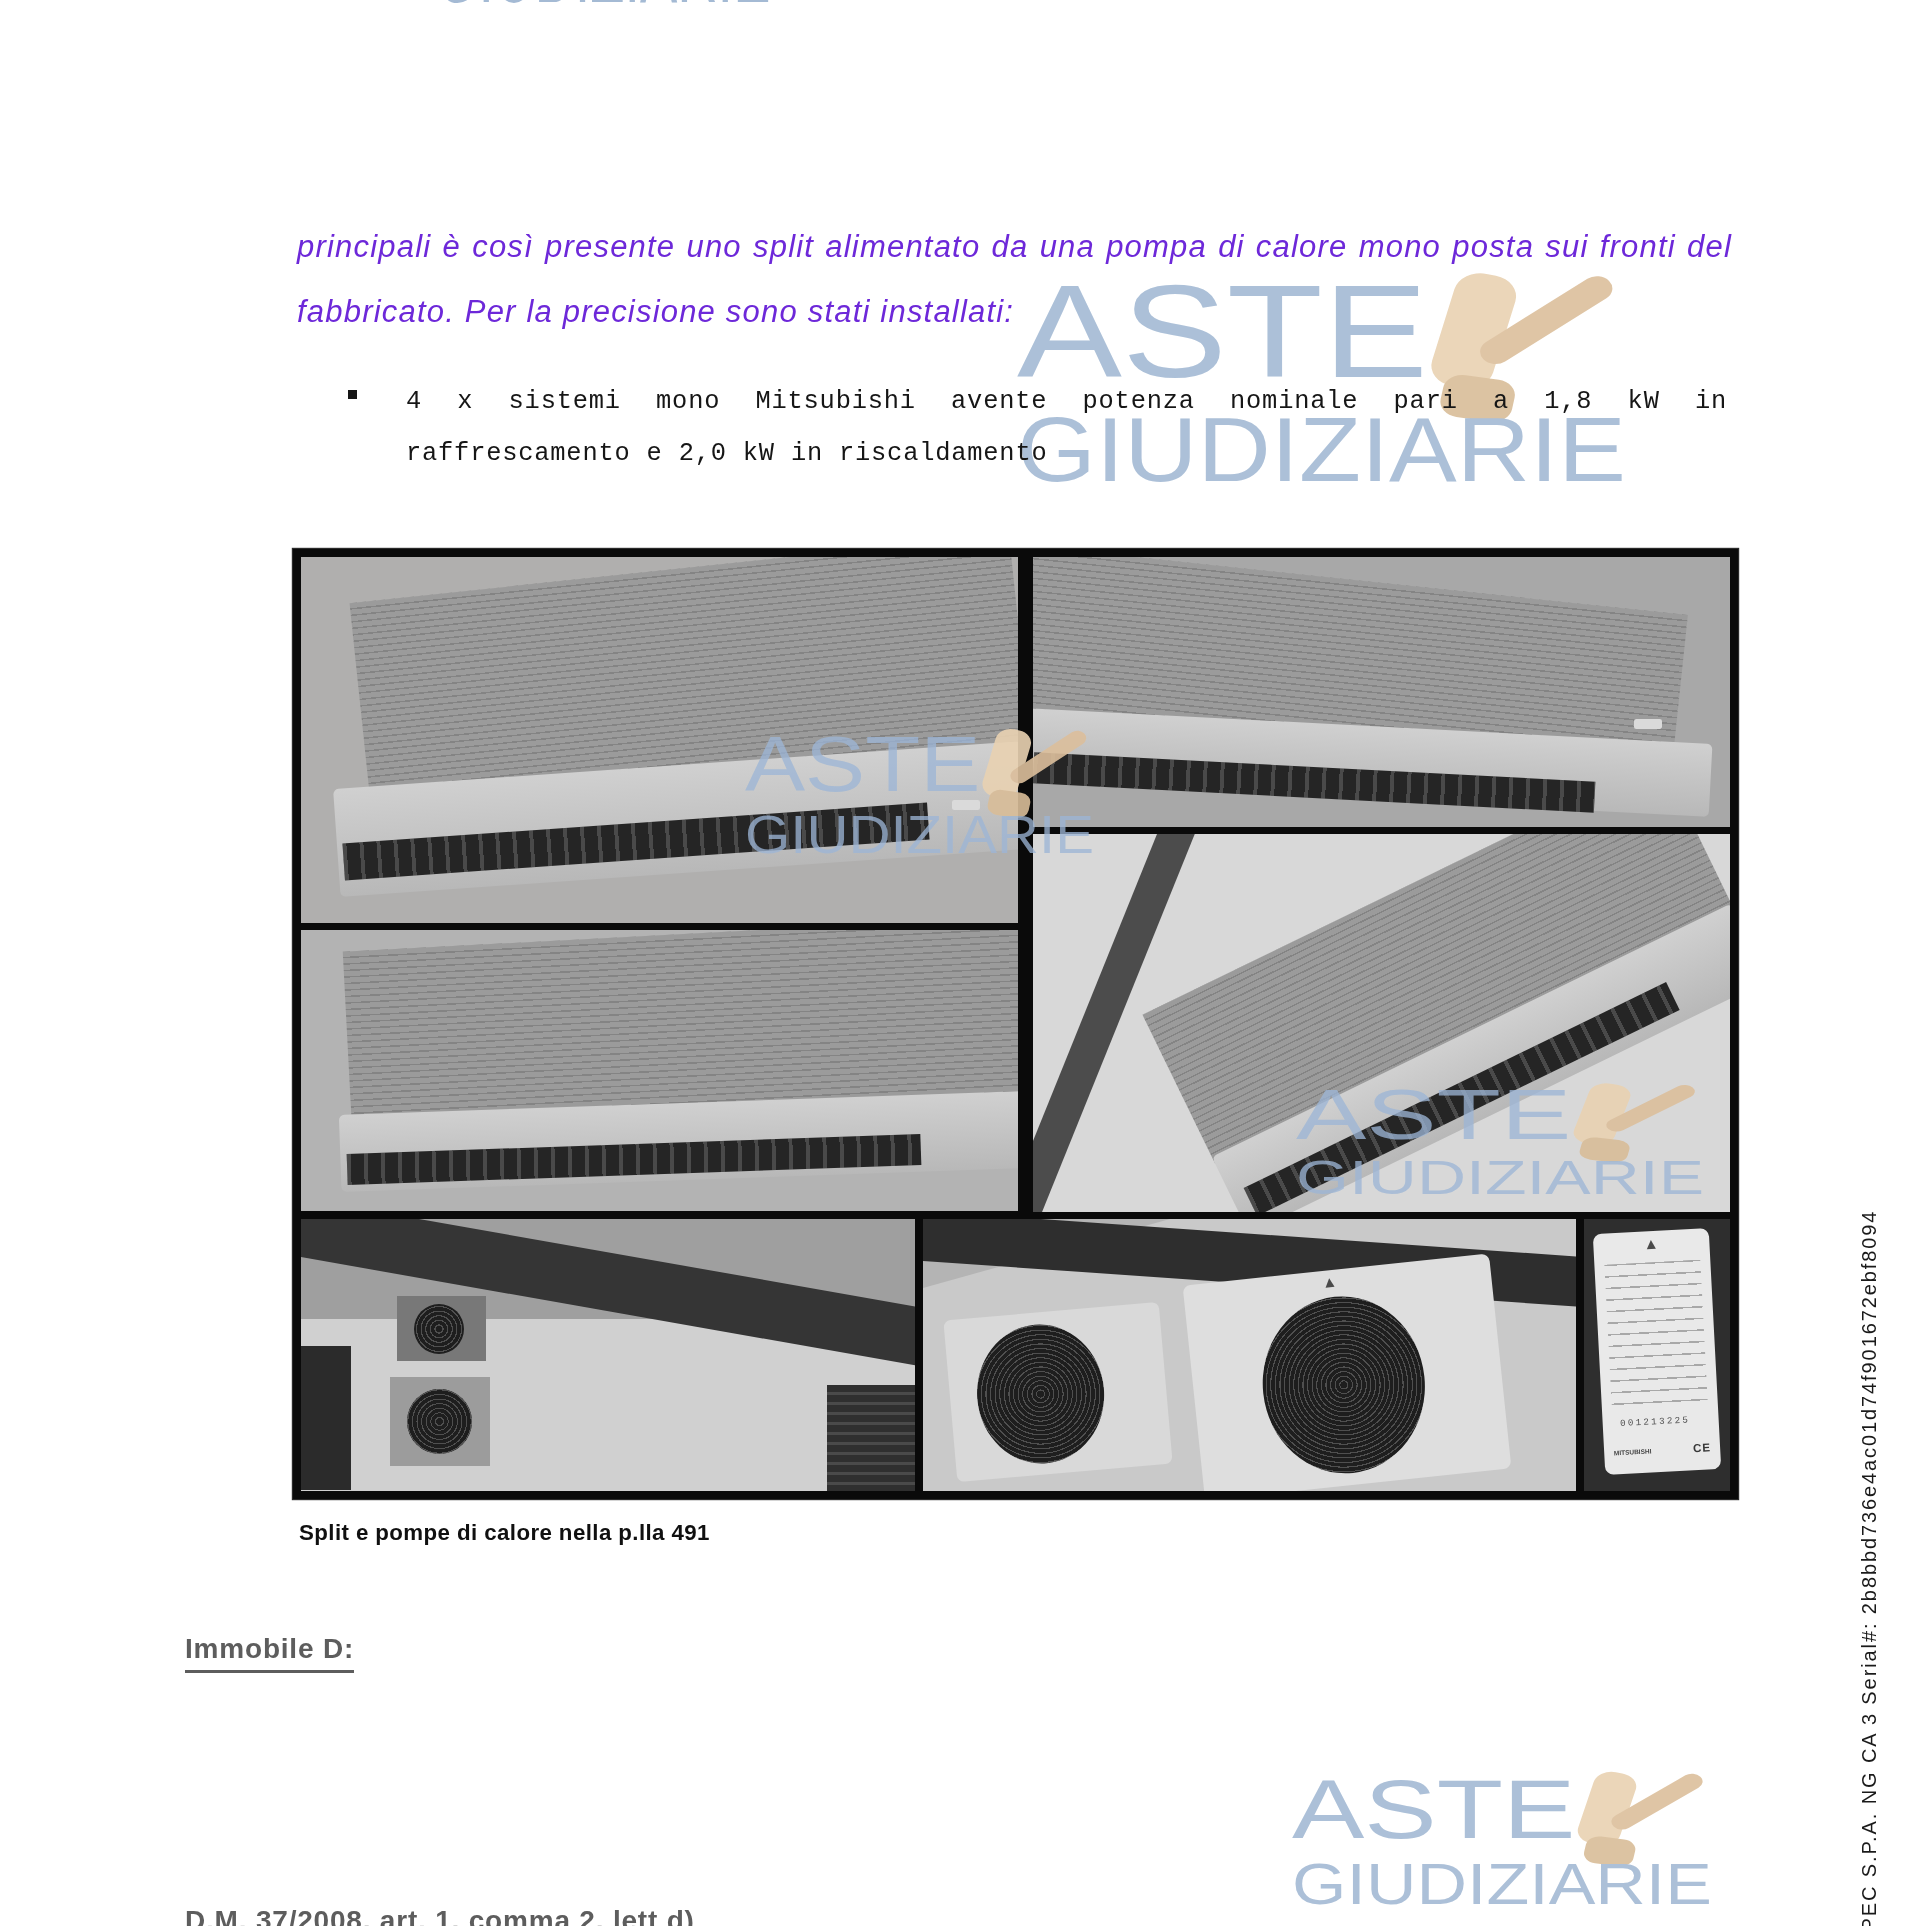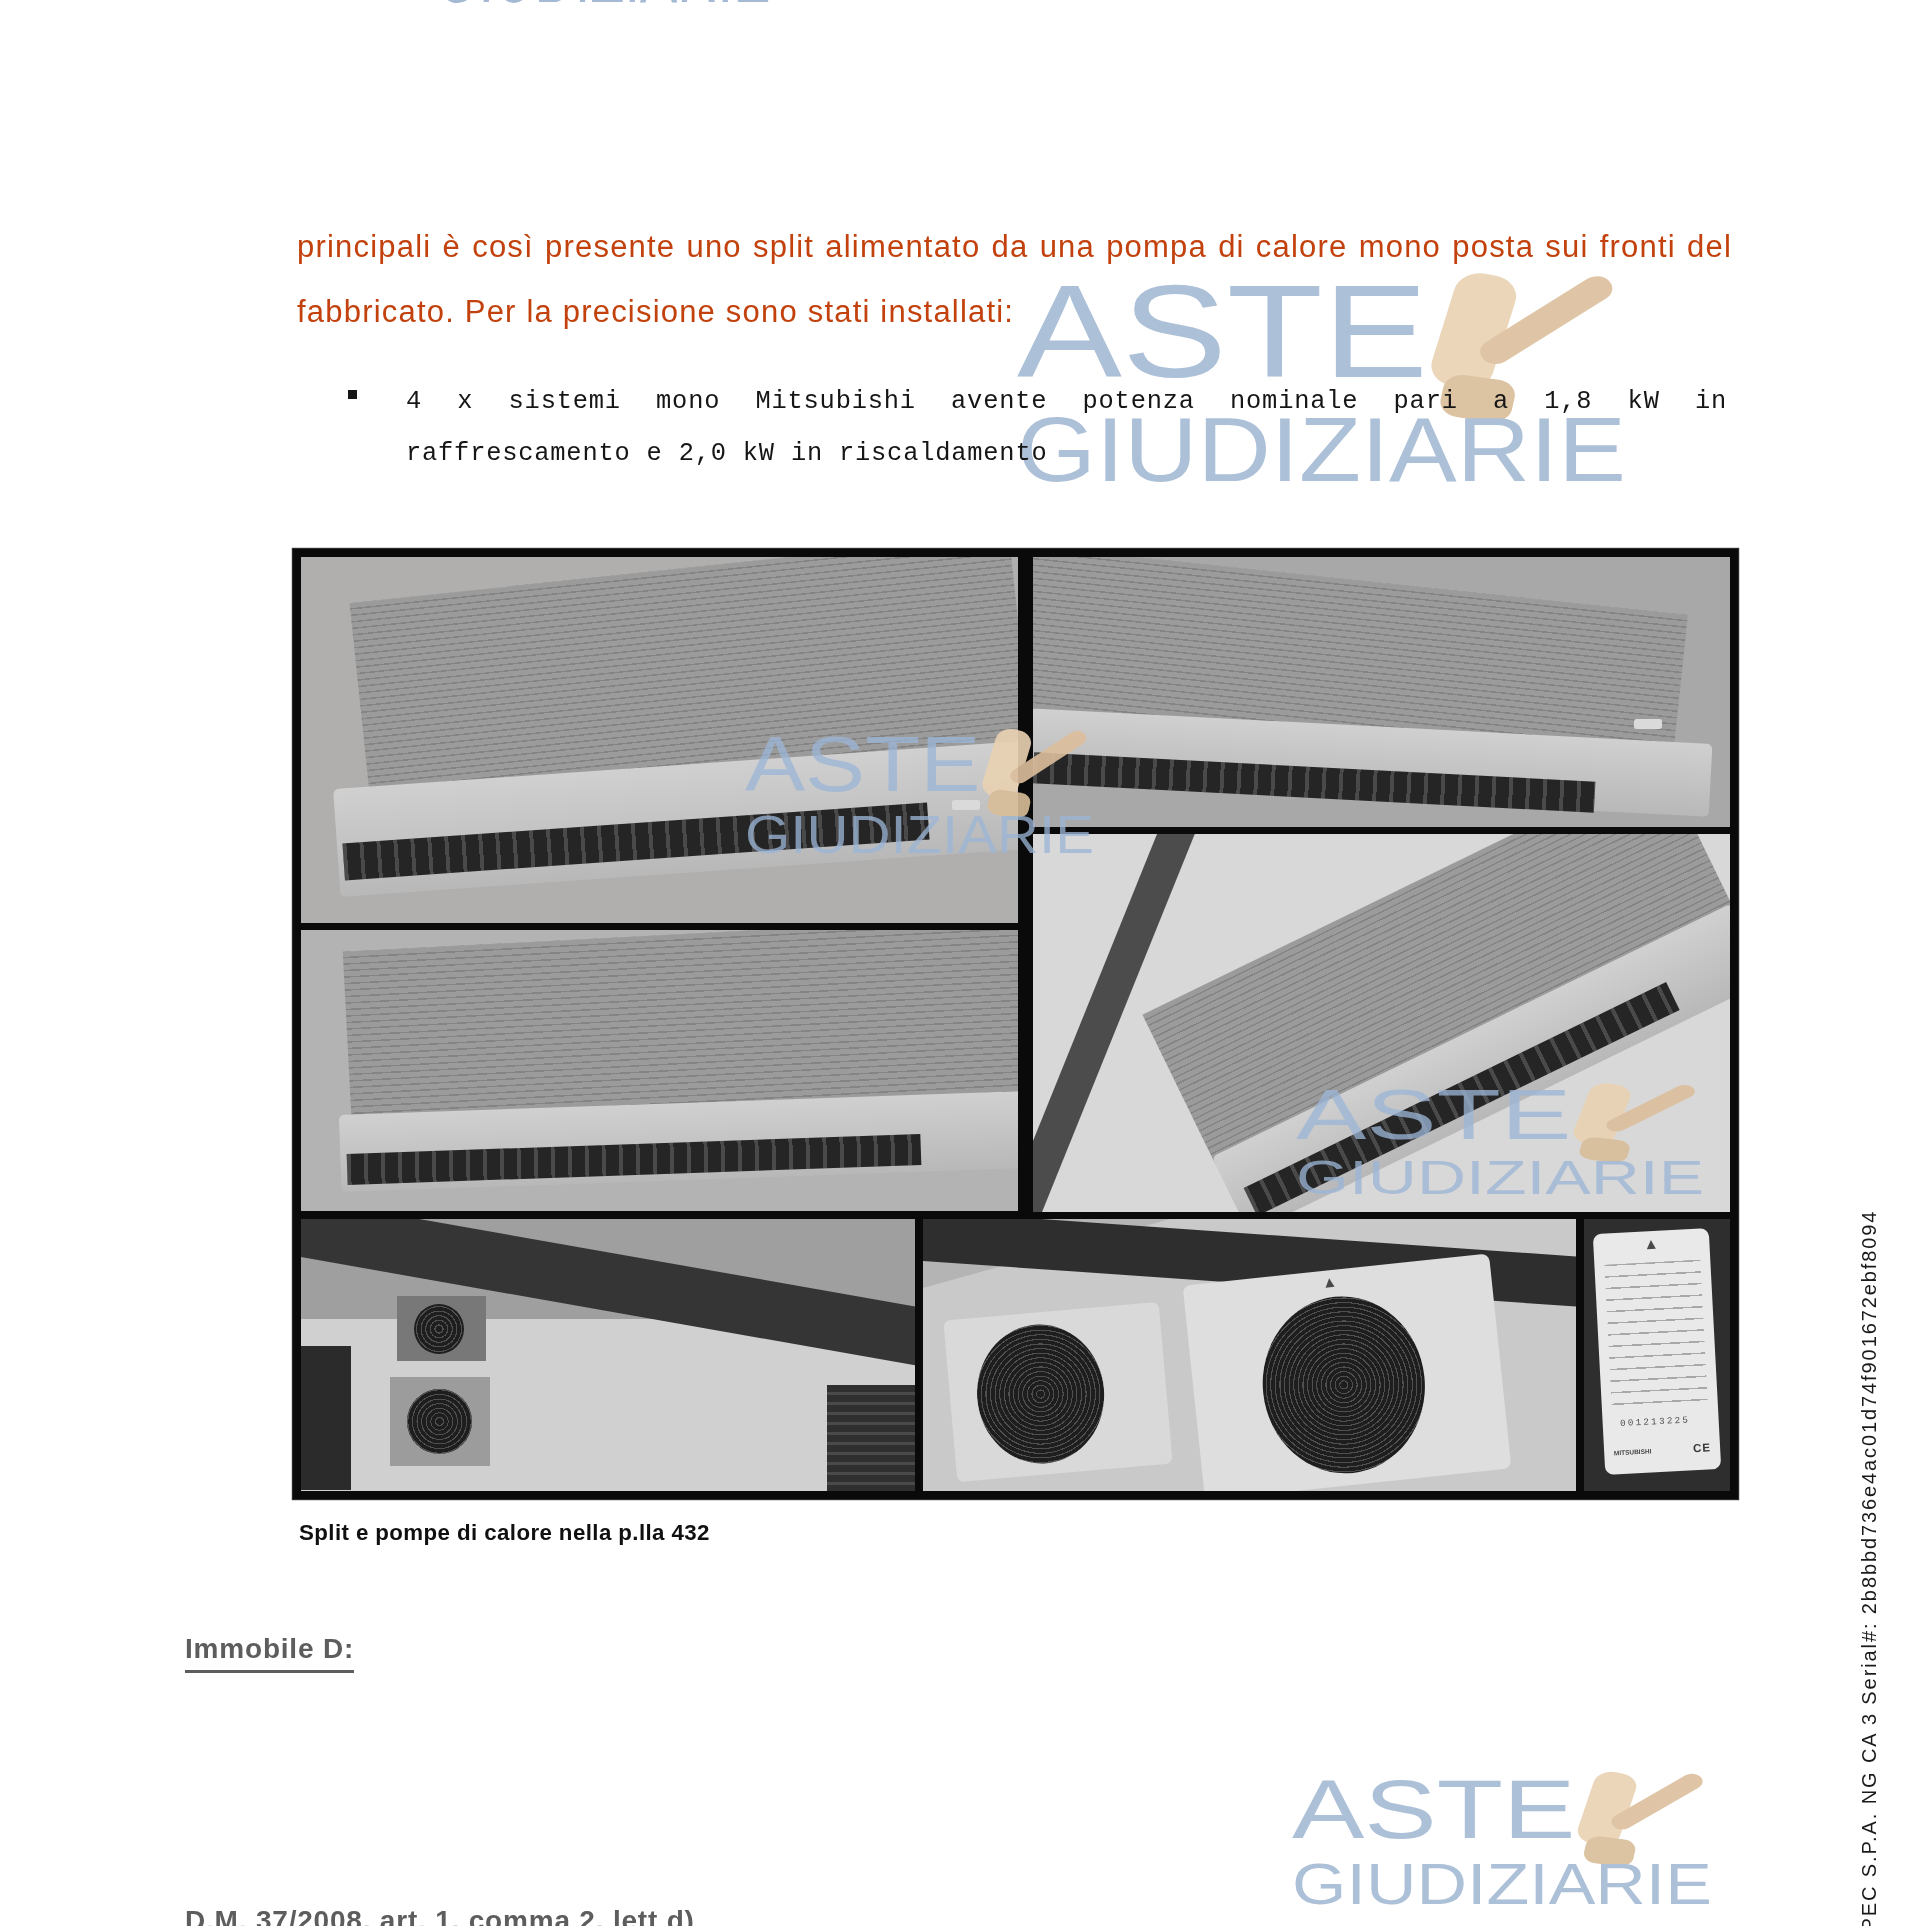--- a/index.html
+++ b/index.html
@@ -1,20 +1,20 @@
 <!DOCTYPE html>
 <html style="font-size:6.2px"><head>
 <meta charset="utf-8">
 <style>
   html,body{margin:0;padding:0;background:#ffffff;}
   .page{position:relative;width:1911px;height:2703px;background:#ffffff;overflow:hidden;
         font-family:"Liberation Sans",sans-serif;color:#161616;}
   .abs{position:absolute;}
   
-  .para{font-size:31px;line-height:66px;letter-spacing:1.2px;text-align:justify;color:#c2410c;z-index:3;}
+  .para{font-size:31px;line-height:66px;letter-spacing:1.2px;text-align:justify;color:#6d28d9;z-index:3;font-style:italic;}
   .para-top{line-height:65px;}
   .bullet-text{font-size:25.4px;line-height:52px;letter-spacing:0.8px;text-align:justify;color:#161616;z-index:3;}
   .bullet-square{width:8.5px;height:8.5px;background:#161616;z-index:3;}
   .caption{font-size:22.3px;font-weight:bold;color:#101010;letter-spacing:0.4px;z-index:3;}
   .heading{font-size:28px;font-weight:bold;color:#5d5d5d;letter-spacing:0.8px;z-index:3;
            border-bottom:3.5px solid #5d5d5d;padding-bottom:4.6px;display:inline-block;}
   .vsig{white-space:nowrap;font-size:20px;letter-spacing:1.9px;color:#1a1a1a;
         transform-origin:0 0;transform:rotate(-90deg);z-index:4;}
   
   svg.wm{position:absolute;overflow:visible;opacity:.9;}
@@ -144,21 +144,21 @@
   <svg class="wm wm-onphoto" style="left:1296px;top:1071px;width:408px;height:127px;z-index:5;" viewBox="0 0 1260 620" preserveAspectRatio="none">
     <text class="wm-aste" x="0" y="330" textLength="850" lengthAdjust="spacingAndGlyphs">ASTE</text>
     <g>
       <rect class="gavel-head" x="880" y="60" width="130" height="300" rx="55" transform="rotate(14 945 210)"></rect>
       <rect class="gavel-handle" x="930" y="150" width="330" height="64" rx="32" transform="rotate(-38 1095 182)"></rect>
       <rect class="gavel-base" x="878" y="330" width="150" height="110" rx="40" transform="rotate(10 953 385)"></rect>
     </g>
     <text class="wm-giud" x="0" y="600" textLength="1260" lengthAdjust="spacingAndGlyphs">GIUDIZIARIE</text>
   </svg>
 
-  <div class="abs caption" style="left:299px;top:1520px;">Split e pompe di calore nella p.lla 432</div>
+  <div class="abs caption" style="left:299px;top:1520px;">Split e pompe di calore nella p.lla 491</div>
 
   <div class="abs" style="left:185px;top:1633px;z-index:3;">
     <span class="heading">Immobile D:</span>
   </div>
 
   <svg class="wm" style="left:1292px;top:1757px;width:420px;height:152px;z-index:0;" viewBox="0 0 1260 620" preserveAspectRatio="none">
     <text class="wm-aste" x="0" y="330" textLength="850" lengthAdjust="spacingAndGlyphs">ASTE</text>
     <g>
       <rect class="gavel-head" x="880" y="60" width="130" height="300" rx="55" transform="rotate(14 945 210)"></rect>
       <rect class="gavel-handle" x="930" y="150" width="330" height="64" rx="32" transform="rotate(-38 1095 182)"></rect>

